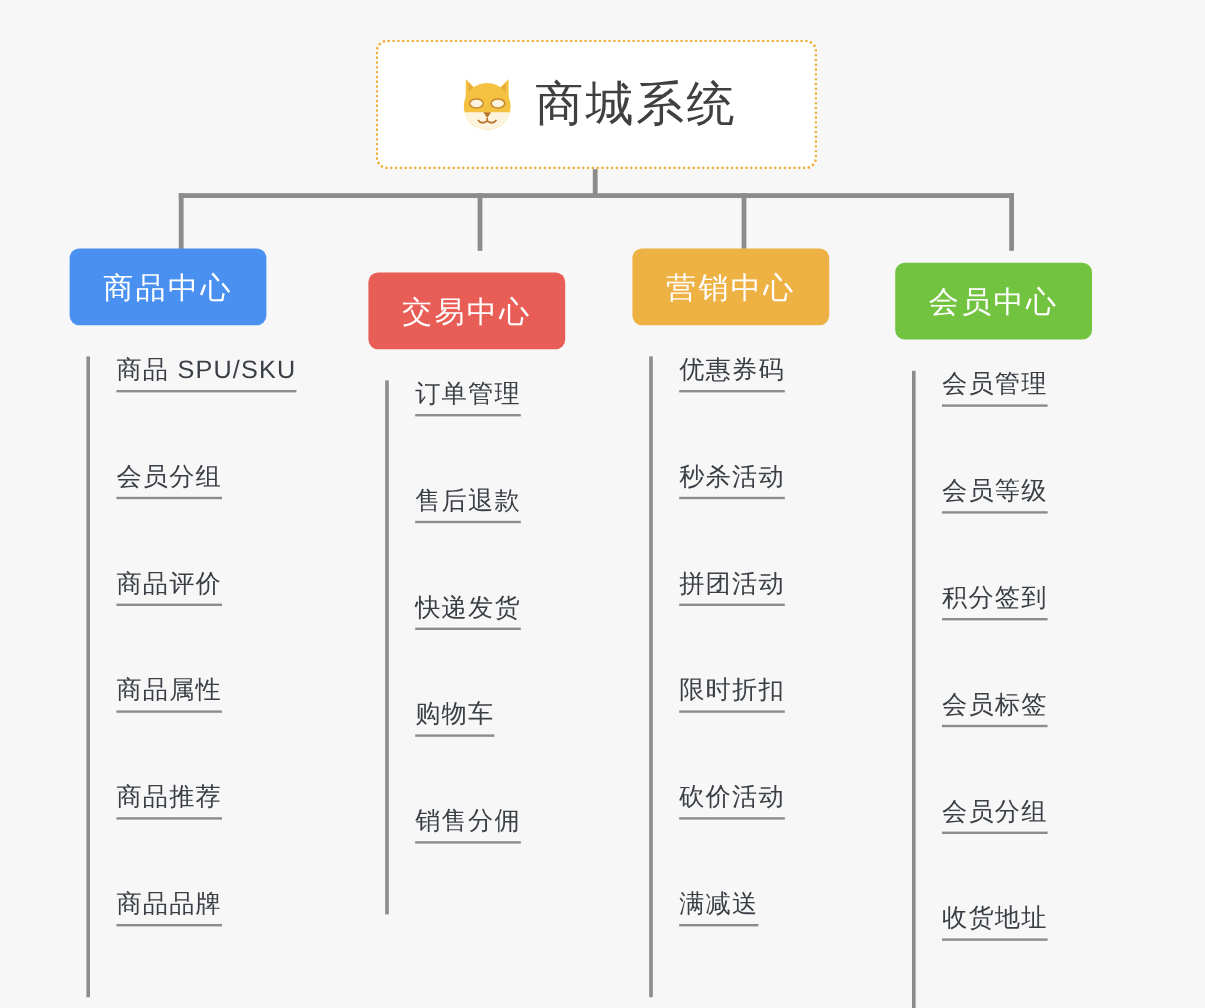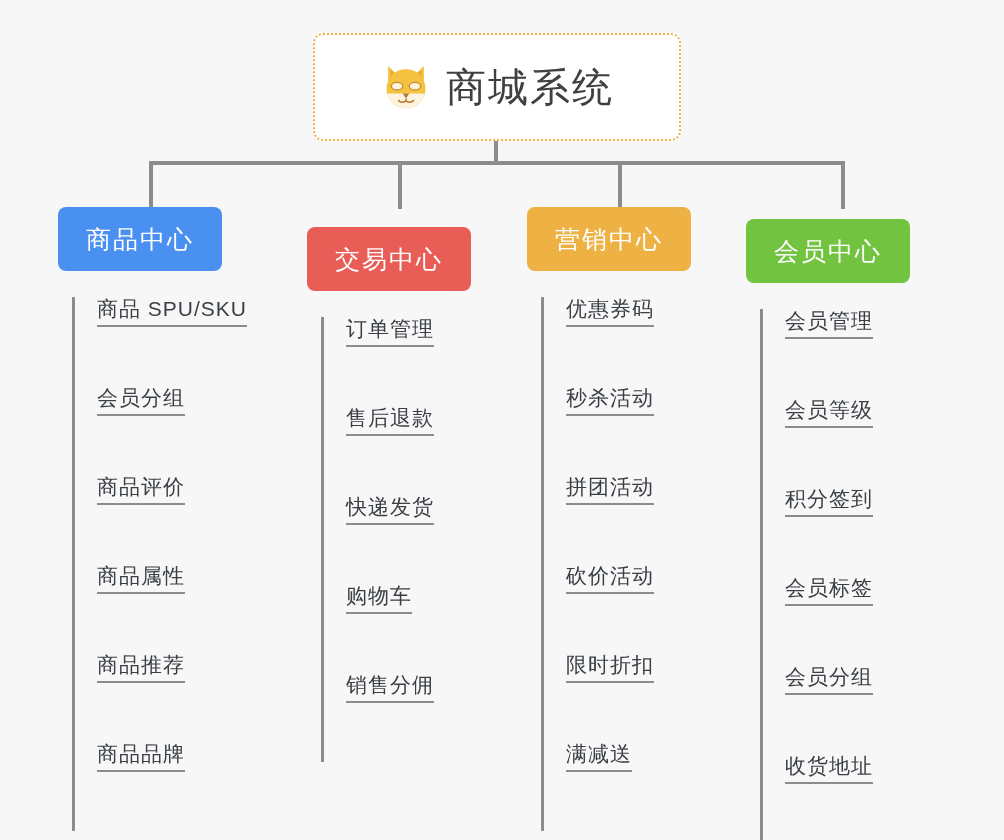--- a/index.html
+++ b/index.html
@@ -202,24 +202,24 @@
       <li class="leaf-item">
         <span class="leaf-label">优惠券码</span>
       </li>
       <li class="leaf-item">
         <span class="leaf-label">秒杀活动</span>
       </li>
       <li class="leaf-item">
         <span class="leaf-label">拼团活动</span>
       </li>
       <li class="leaf-item">
+        <span class="leaf-label">限时折扣</span>
+      </li>
+      <li class="leaf-item">
         <span class="leaf-label">砍价活动</span>
-      </li>
-      <li class="leaf-item">
-        <span class="leaf-label">限时折扣</span>
       </li>
       <li class="leaf-item">
         <span class="leaf-label">满减送</span>
       </li>
     </ul>
   </div>
 
   <div class="column col-4">
     <div class="cat-box" style="background:#72c340;margin-top:12px;">
       <span>会员中心</span>

